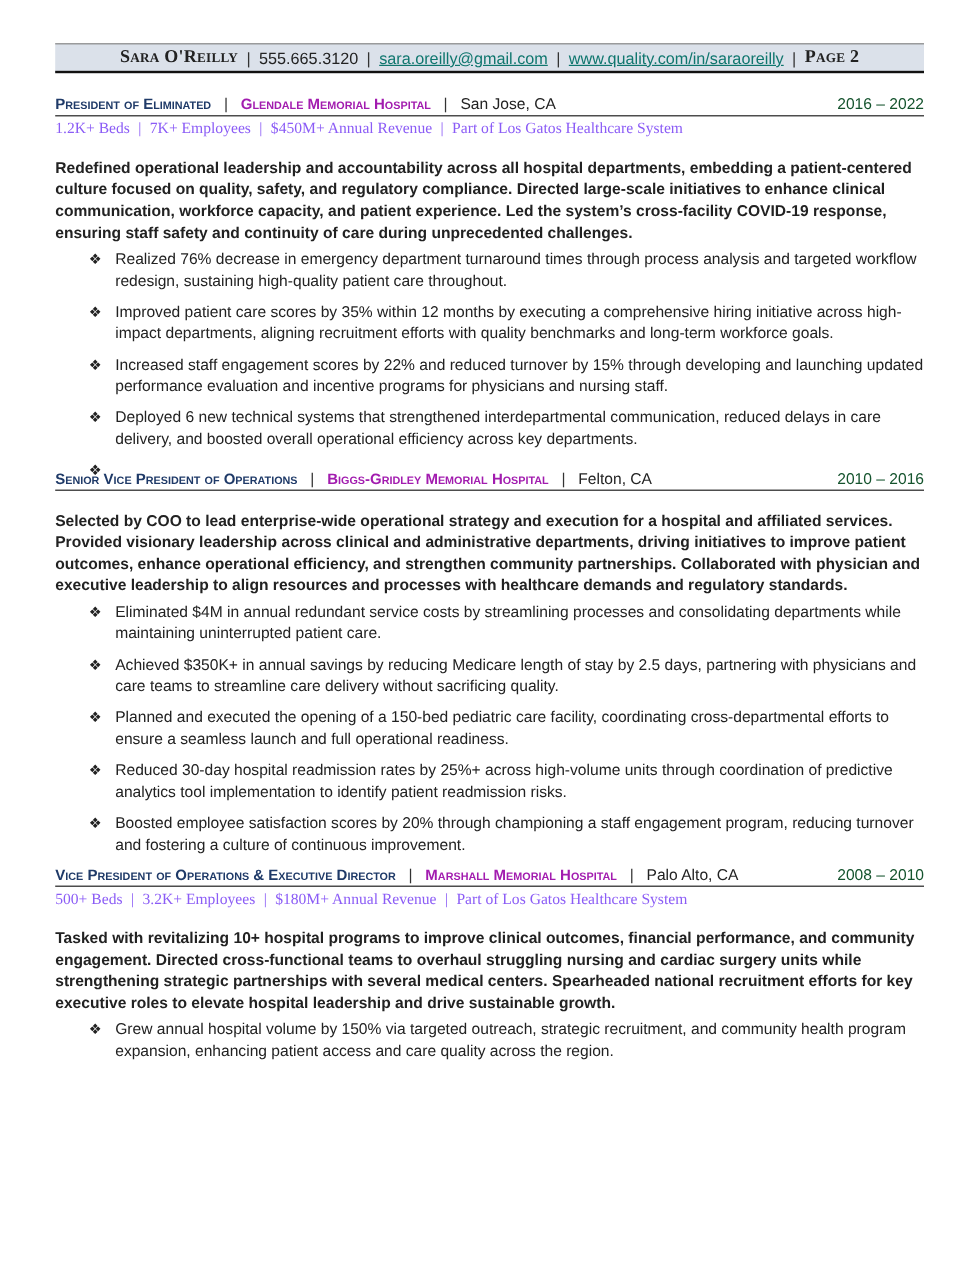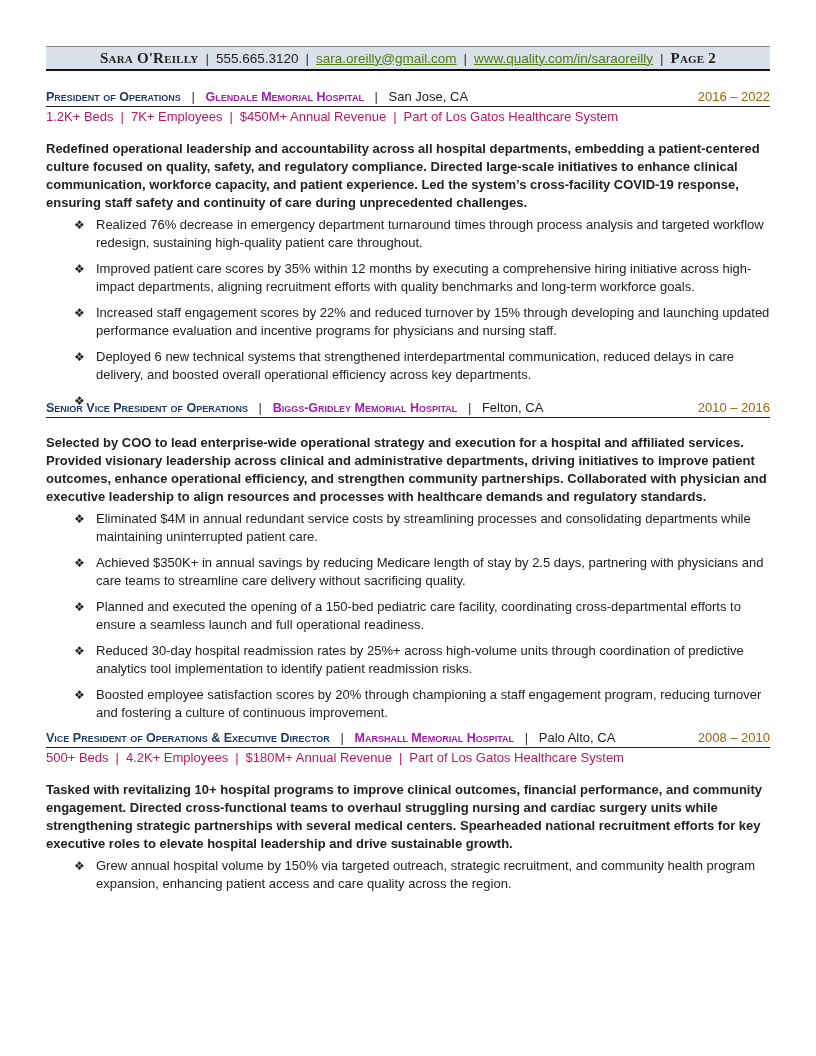--- a/index.html
+++ b/index.html
@@ -1,43 +1,43 @@
 <!DOCTYPE html>
 <html><head>
 <meta charset="utf-8">
 <style>
   html, body { margin: 0; padding: 0; background: #ffffff; }
   body {
     width: 816px; height: 1056px; position: relative; overflow: hidden;
     font-family: "Liberation Sans", sans-serif; color: #1a1a1a;
   }
-  .page { position: absolute; left: 46px; top: 46px; width: 724px; }
+  .page { position: absolute; left: 46px; top: 36px; width: 724px; }
   .header-band {
     background: #dbe1ea; border-top: 1px solid #888; border-bottom: 2px solid #111;
     height: 22px; display: flex; align-items: center; justify-content: center;
     font-size: 13.5px; color: #222; white-space: nowrap;
   }
   .header-band .name, .header-band .page-num {
     font-variant: small-caps; font-weight: bold; font-family: "Liberation Serif", serif; font-size: 15px; letter-spacing: 0.2px;
   }
   .header-band .sep { margin: 0 7px; color: #333; }
-  .header-band a { color: #4d7c0f; text-decoration: underline; }
+  .header-band a { color: #0f766e; text-decoration: underline; }
   .job { margin-top: 0; }
   .job-title-row {
     display: flex; justify-content: space-between; align-items: flex-end;
     border-bottom: 1px solid #222; padding-bottom: 2px; font-size: 13px; white-space: nowrap;
   }
   .job-title-row .role, .job-title-row .org {
     font-variant: small-caps; font-weight: bold; color: #1f3a68; font-size: 12.5px;
   }
   .job-title-row .org { color: #a21caf; font-weight: bold; }
   .job-title-row .sep { margin: 0 7px; color: #333; }
   .job-title-row .loc { color: #222; }
-  .job-title-row .dates { color: #a16207; }
-  .job-stats { font-size: 13px; padding-top: 2px; white-space: nowrap; color: #be185d; }
+  .job-title-row .dates { color: #14532d; }
+  .job-stats { font-size: 13px; padding-top: 2px; white-space: nowrap; color: #8b5cf6; font-family: Liberation Serif, serif; }
   .job-stats .sep { margin: 0 7px; }
   .job-summary { font-size: 13px; line-height: 18px; margin-top: 16px; color: #222; font-weight: bold; }
   ul.bullets { list-style: none; margin: 4px 0 0 0; padding: 0 0 0 28px; }
   ul.bullets li {
     position: relative; padding-left: 22px; font-size: 13px; line-height: 18px; margin-bottom: 8px; color: #222;
   }
   ul.bullets li .bullet-icon {
     position: absolute; left: 0; top: 0; font-size: 12px; color: #222;
   }
 </style>
@@ -54,21 +54,21 @@
     <a>sara.oreilly@gmail.com</a>
     <span class="sep">|</span>
     <a>www.quality.com/in/saraoreilly</a>
     <span class="sep">|</span>
     <span class="page-num">Page 2</span>
   </div>
 
   <div class="job" style="margin-top:18px;">
     <div class="job-title-row">
       <div>
-        <span class="role">President of Operations</span>
+        <span class="role">President of Eliminated</span>
         <span class="sep">|</span>
         <span class="org">Glendale Memorial Hospital</span>
         <span class="sep">|</span>
         <span class="loc">San Jose, CA</span>
       </div>
       <span class="dates">2016 – 2022</span>
     </div>
     <div class="job-stats">
       <span>1.2K+ Beds</span><span class="sep">|</span><span>7K+ Employees</span><span class="sep">|</span><span>$450M+ Annual Revenue</span><span class="sep">|</span><span>Part of Los Gatos Healthcare System</span>
     </div>
@@ -108,21 +108,21 @@
       <div>
         <span class="role">Vice President of Operations &amp; Executive Director</span>
         <span class="sep">|</span>
         <span class="org">Marshall Memorial Hospital</span>
         <span class="sep">|</span>
         <span class="loc">Palo Alto, CA</span>
       </div>
       <span class="dates">2008 – 2010</span>
     </div>
     <div class="job-stats">
-      <span>500+ Beds</span><span class="sep">|</span><span>4.2K+ Employees</span><span class="sep">|</span><span>$180M+ Annual Revenue</span><span class="sep">|</span><span>Part of Los Gatos Healthcare System</span>
+      <span>500+ Beds</span><span class="sep">|</span><span>3.2K+ Employees</span><span class="sep">|</span><span>$180M+ Annual Revenue</span><span class="sep">|</span><span>Part of Los Gatos Healthcare System</span>
     </div>
     <p class="job-summary" style="margin-bottom:0;">Tasked with revitalizing 10+ hospital programs to improve clinical outcomes, financial performance, and community engagement. Directed cross-functional teams to overhaul struggling nursing and cardiac surgery units while strengthening strategic partnerships with several medical centers. Spearheaded national recruitment efforts for key executive roles to elevate hospital leadership and drive sustainable growth.</p>
     <ul class="bullets">
       <li><span class="bullet-icon">❖</span><span>Grew annual hospital volume by 150% via targeted outreach, strategic recruitment, and community health program expansion, enhancing patient access and care quality across the region.</span></li>
     </ul>
   </div>
 
 </div>
 
 </body></html>

